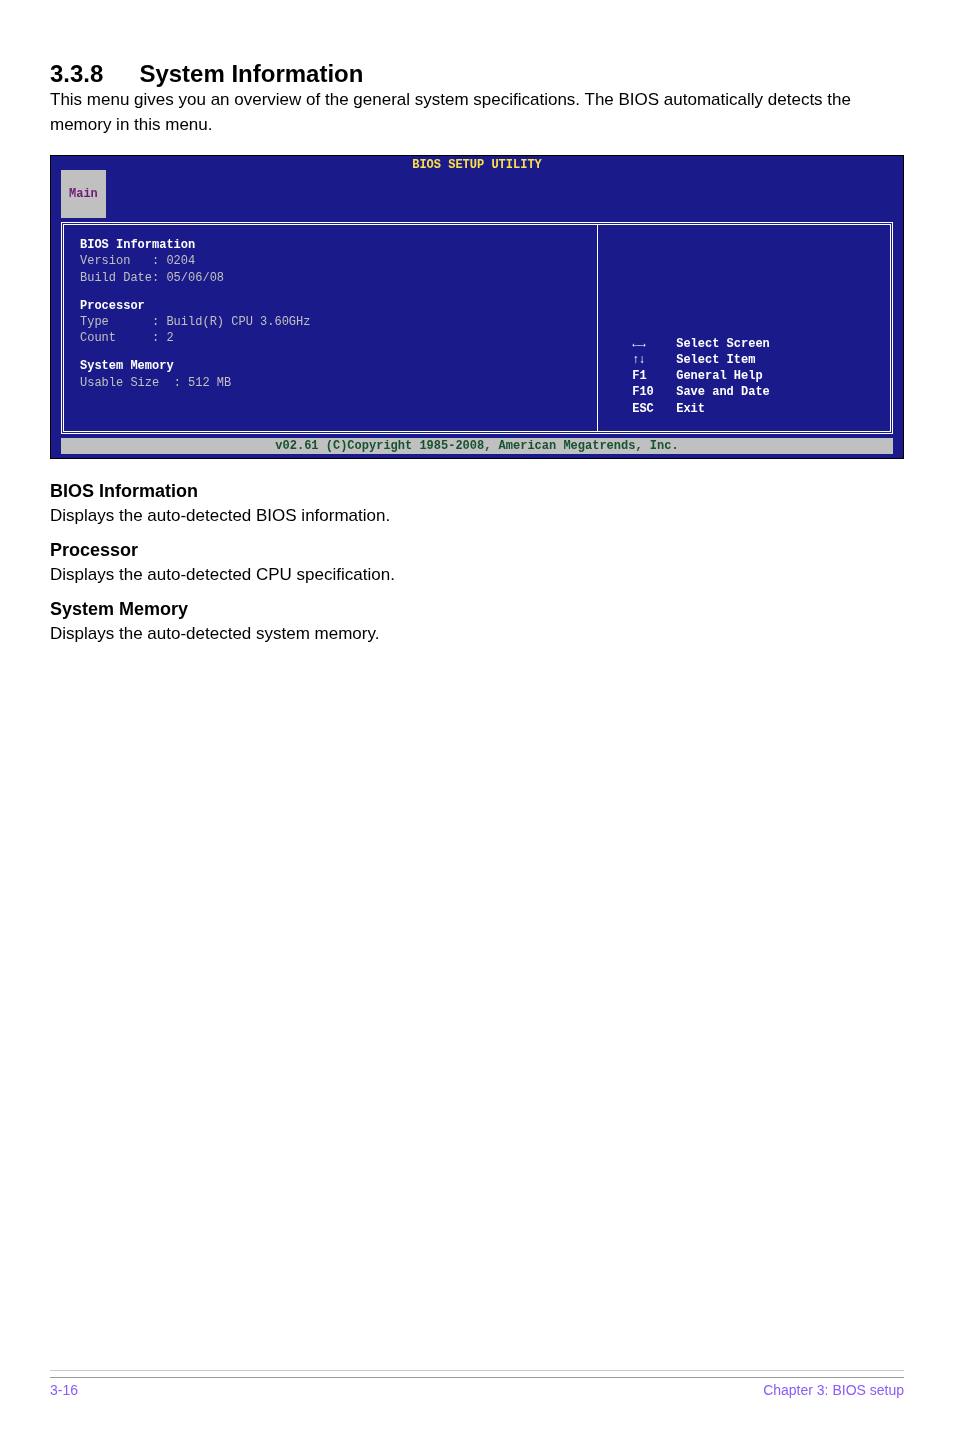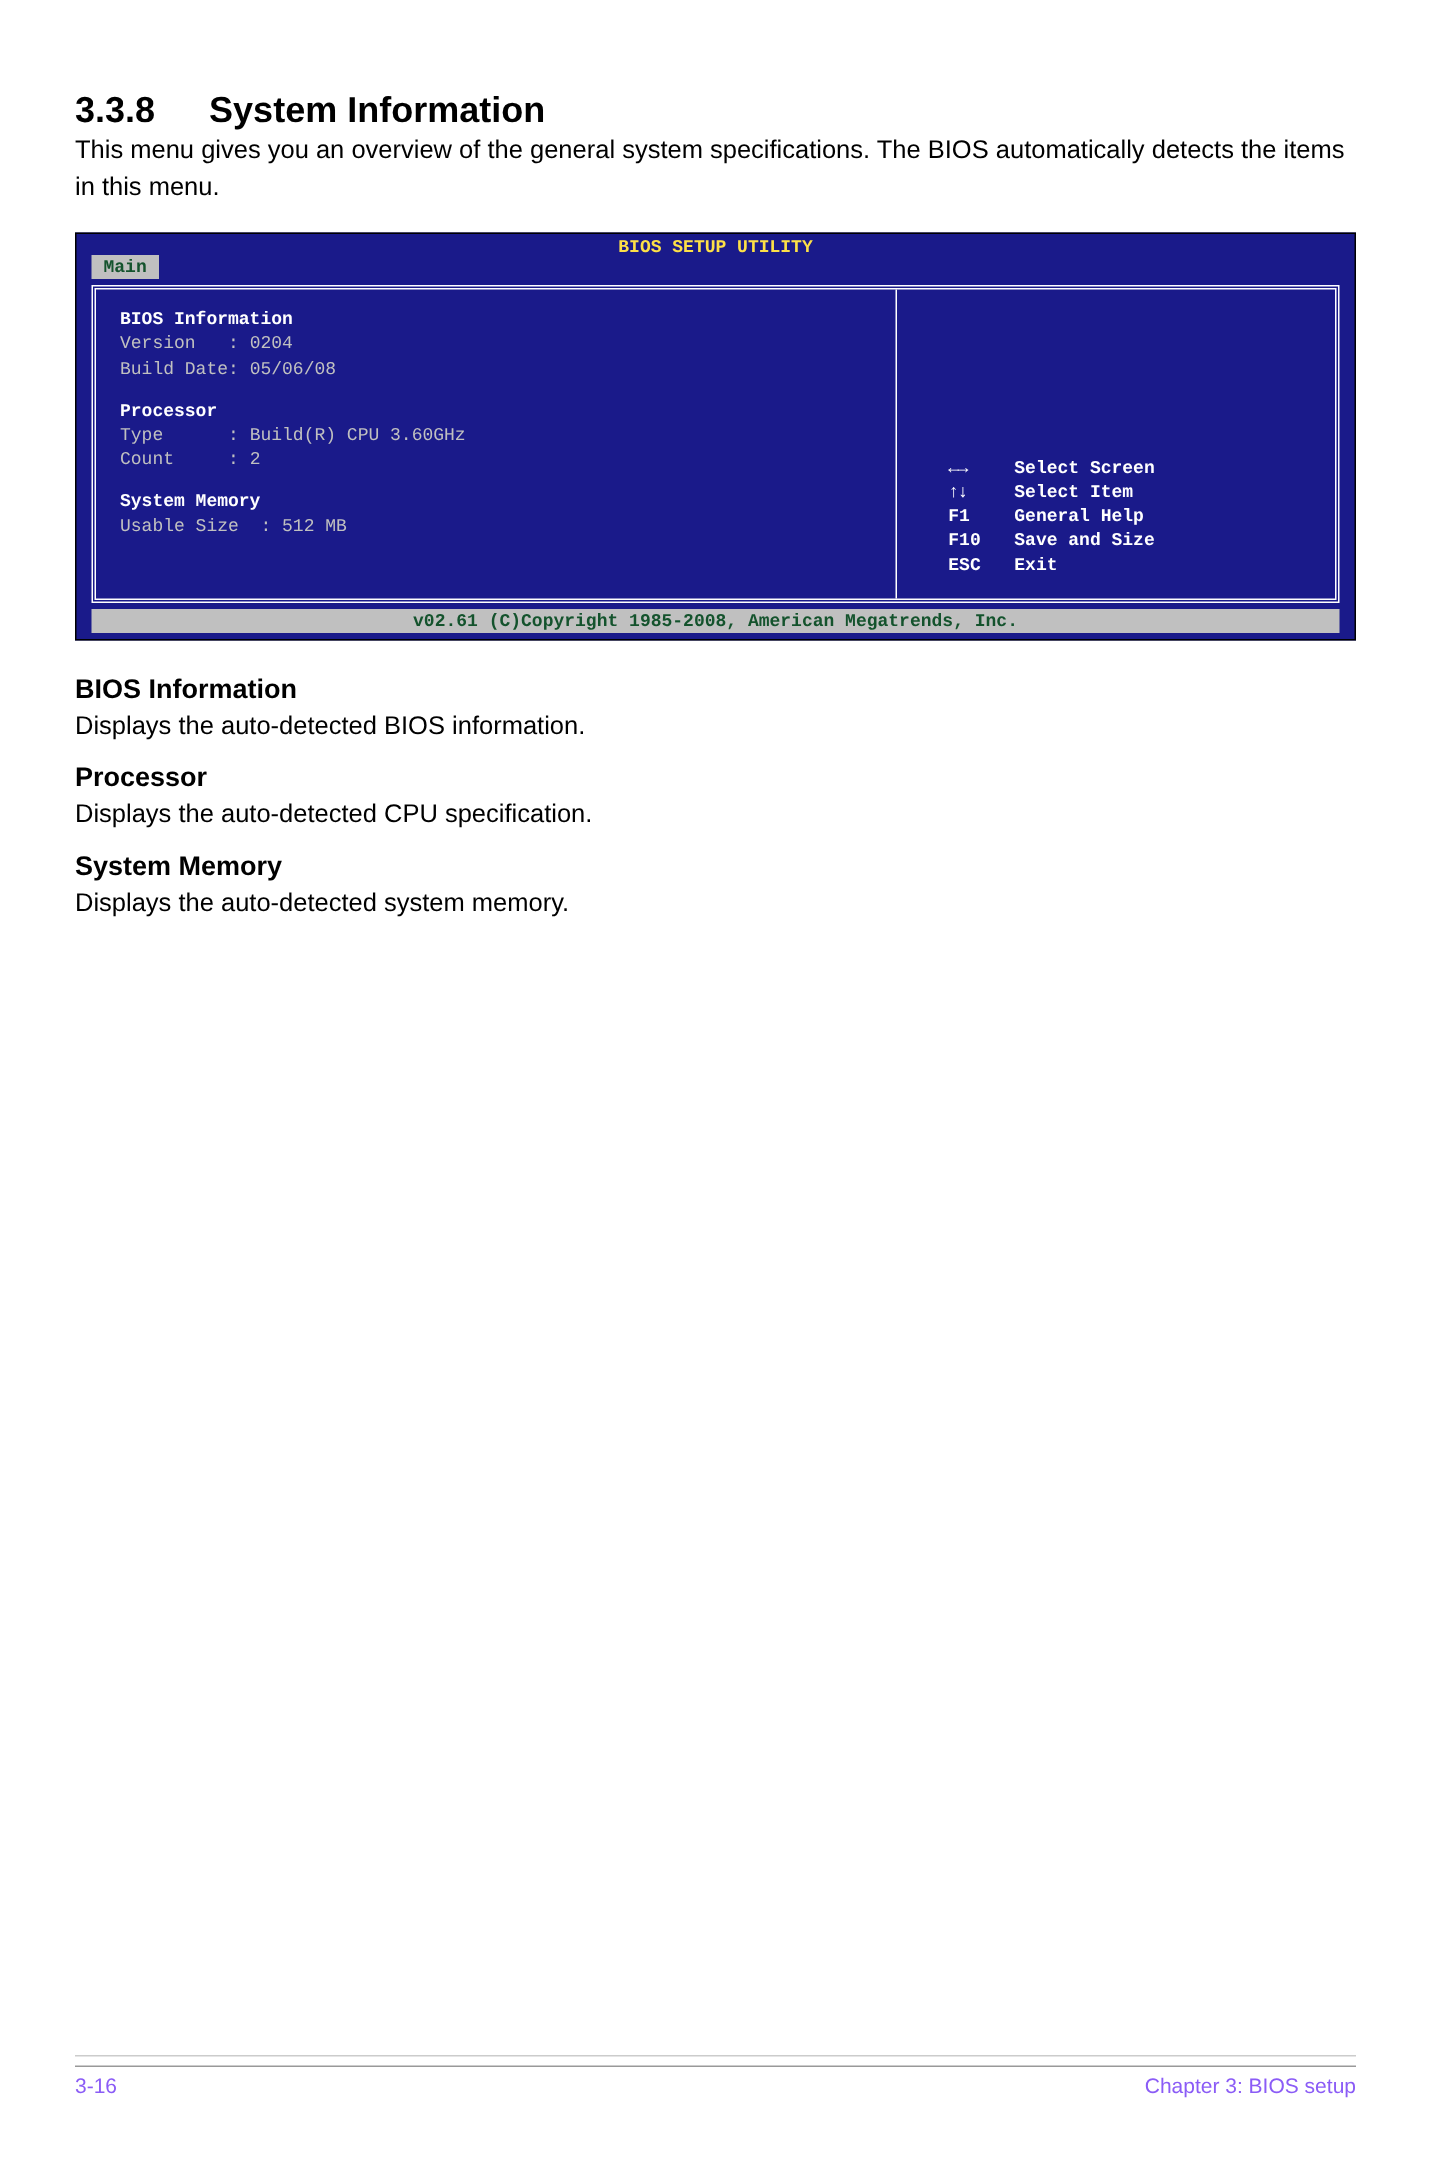--- a/index.html
+++ b/index.html
@@ -42,22 +42,22 @@
       padding: 2px 0 0 0;
       font-size: 12px;
     }
     .bios-tabs {
       padding: 0 10px;
       margin-top: -2px;
     }
     .bios-tab {
       display: inline-block;
       background: #c0c0c0;
-      color: #14532d;
-      padding: 1px 8px;
+      color: #701a75;
+      padding: 17px 8px;
       font-weight: bold;
       font-size: 12px;
     }
     .bios-body {
       display: flex;
       margin: 4px 10px 4px 10px;
       border: 3px double #fff;
       background: #1a1a8a;
     }
     .bios-left {
@@ -147,21 +147,21 @@
       background: #ccc;
     }
   </style>
 </head>
 <body>
 
 <div class="section-title">
   <span class="section-num">3.3.8</span><span>System Information</span>
 </div>
 
-<p class="intro-text">This menu gives you an overview of the general system specifications. The BIOS automatically detects the items in this menu.</p>
+<p class="intro-text">This menu gives you an overview of the general system specifications. The BIOS automatically detects the memory in this menu.</p>
 
 <div class="bios-box">
   <div class="bios-header">BIOS SETUP UTILITY</div>
   <div class="bios-tabs">
     <span class="bios-tab">Main</span>
   </div>
   <div class="bios-body">
     <div class="bios-left">
       <div class="bios-block">
         <div class="bios-line bios-bold">BIOS Information</div>
@@ -187,21 +187,21 @@
         <div class="bios-help-row">
           <span class="bios-help-key arrow-ud">↑↓</span>
           <span class="bios-help-desc">Select Item</span>
         </div>
         <div class="bios-help-row">
           <span class="bios-help-key">F1</span>
           <span class="bios-help-desc">General Help</span>
         </div>
         <div class="bios-help-row">
           <span class="bios-help-key">F10</span>
-          <span class="bios-help-desc">Save and Size</span>
+          <span class="bios-help-desc">Save and Date</span>
         </div>
         <div class="bios-help-row">
           <span class="bios-help-key">ESC</span>
           <span class="bios-help-desc">Exit</span>
         </div>
       </div>
     </div>
   </div>
   <div class="bios-footer">v02.61 (C)Copyright 1985-2008, American Megatrends, Inc.</div>
 </div>

